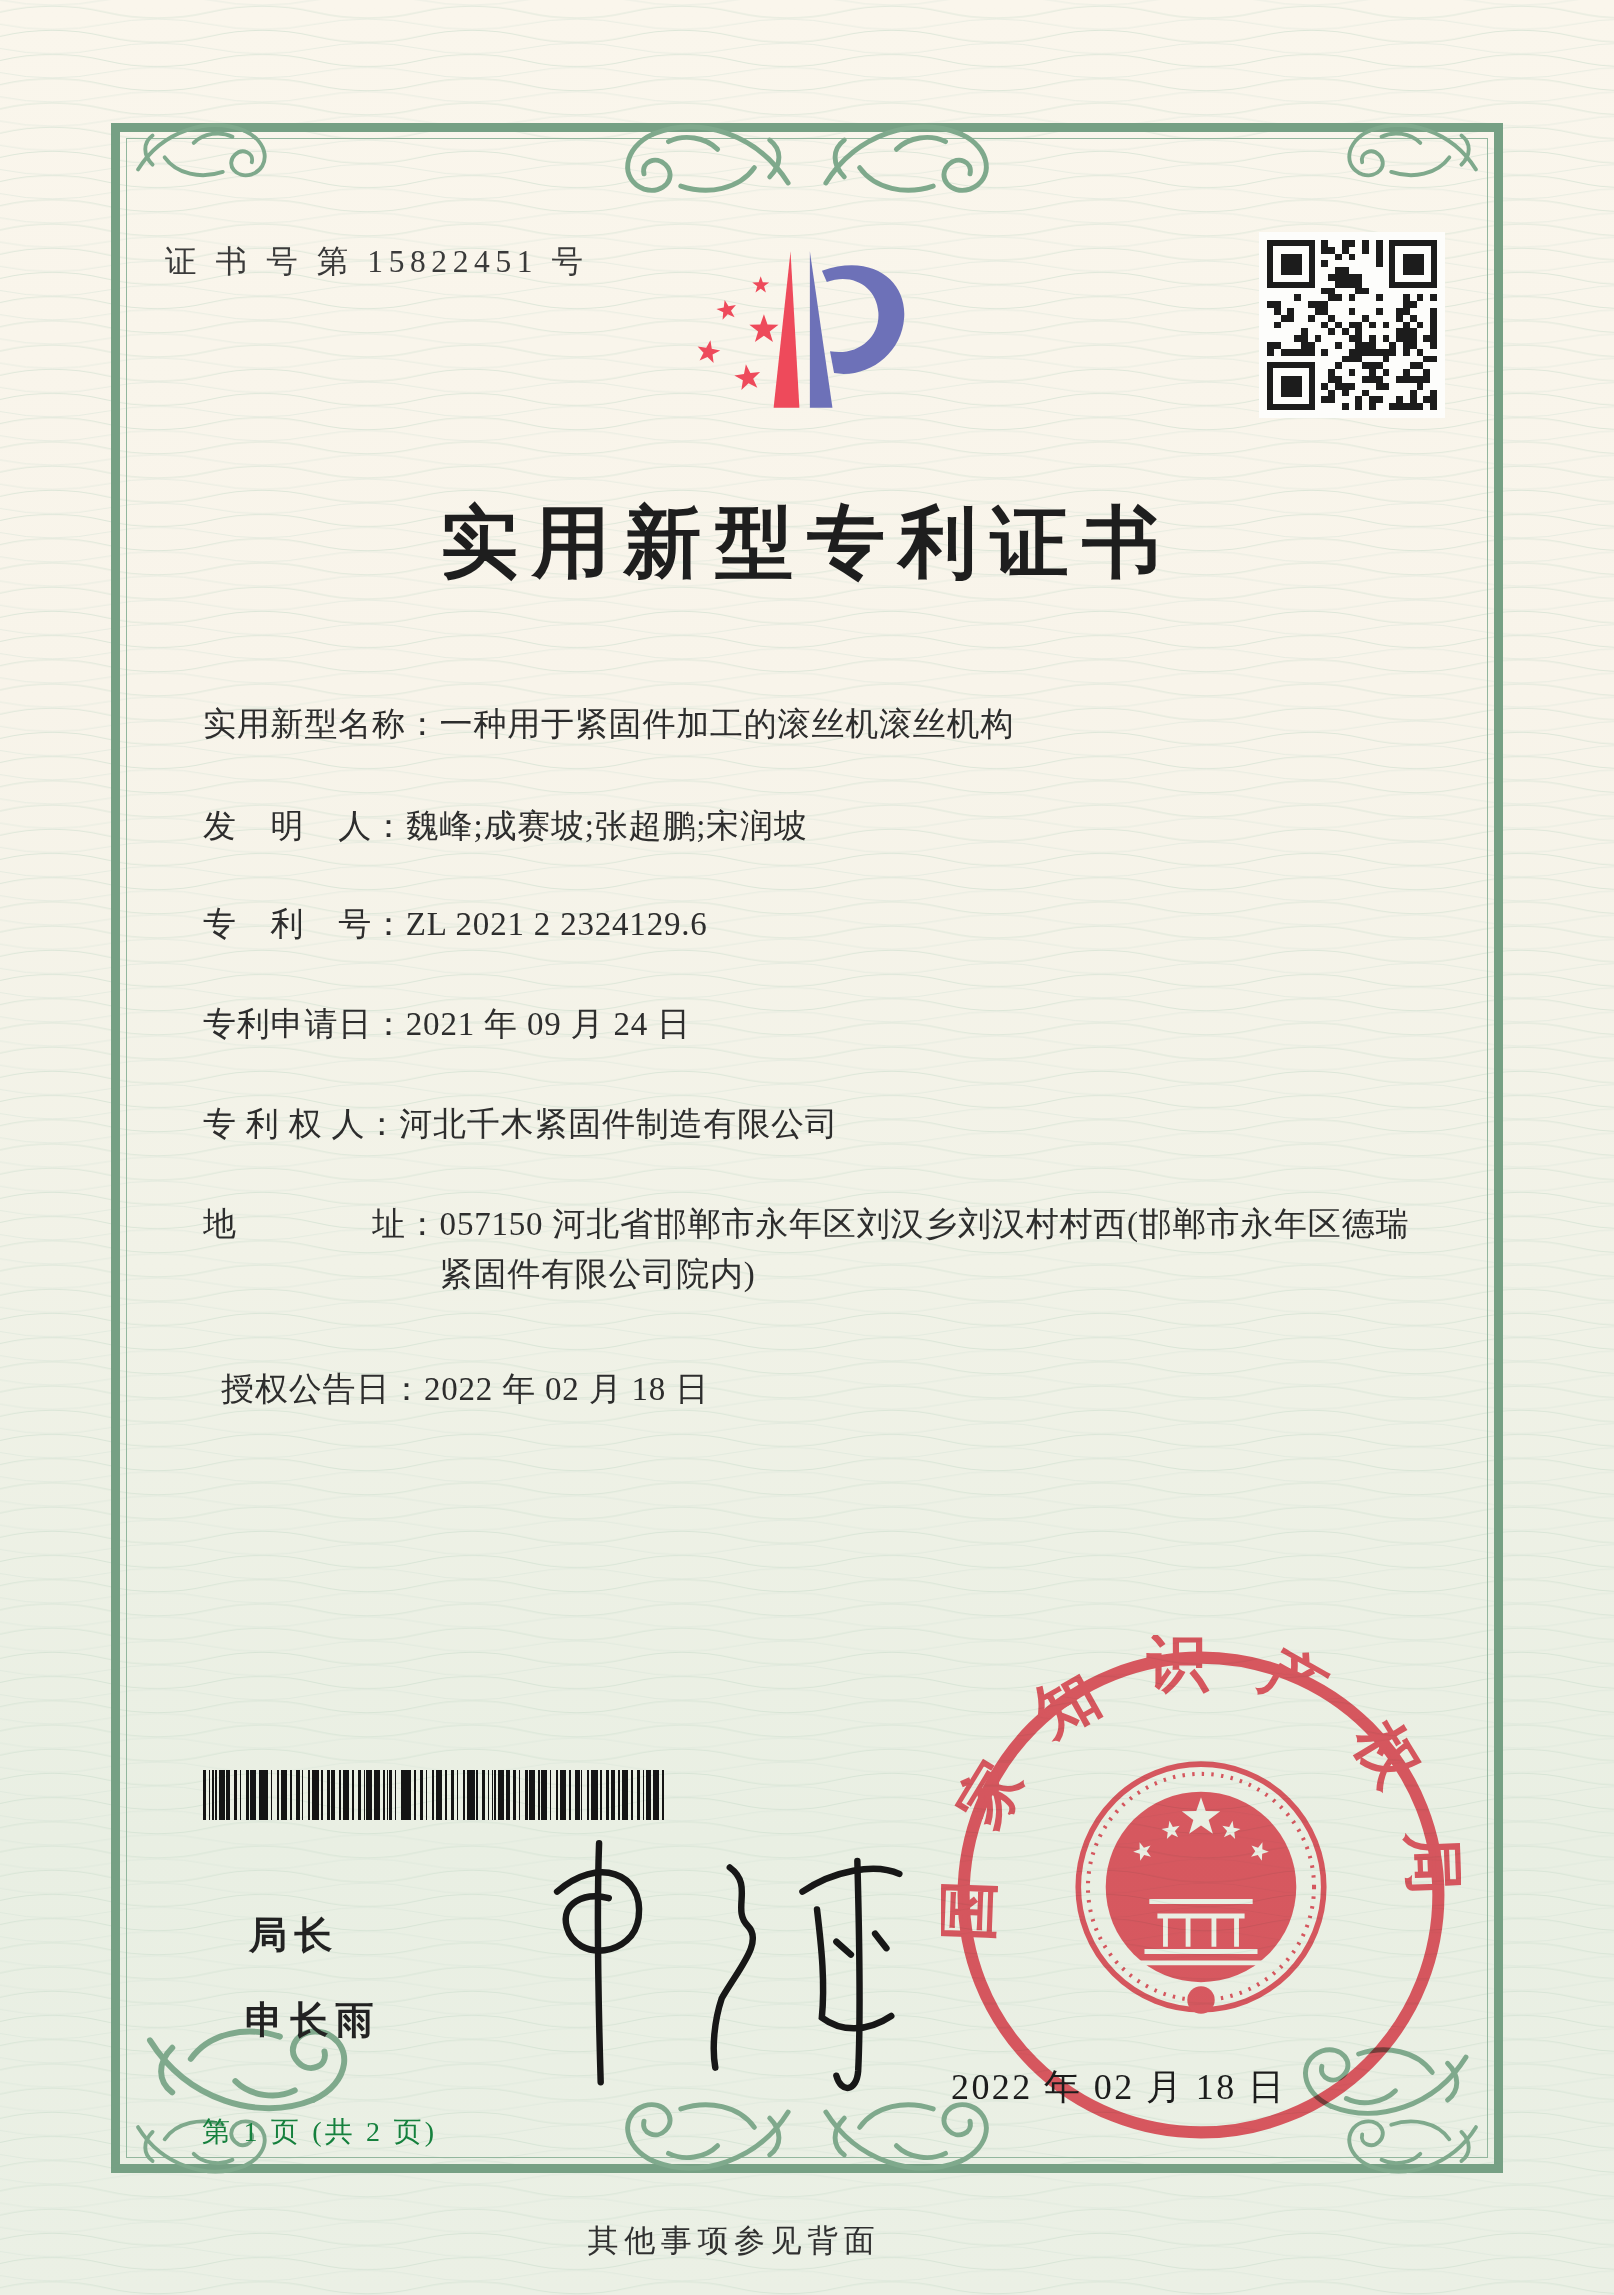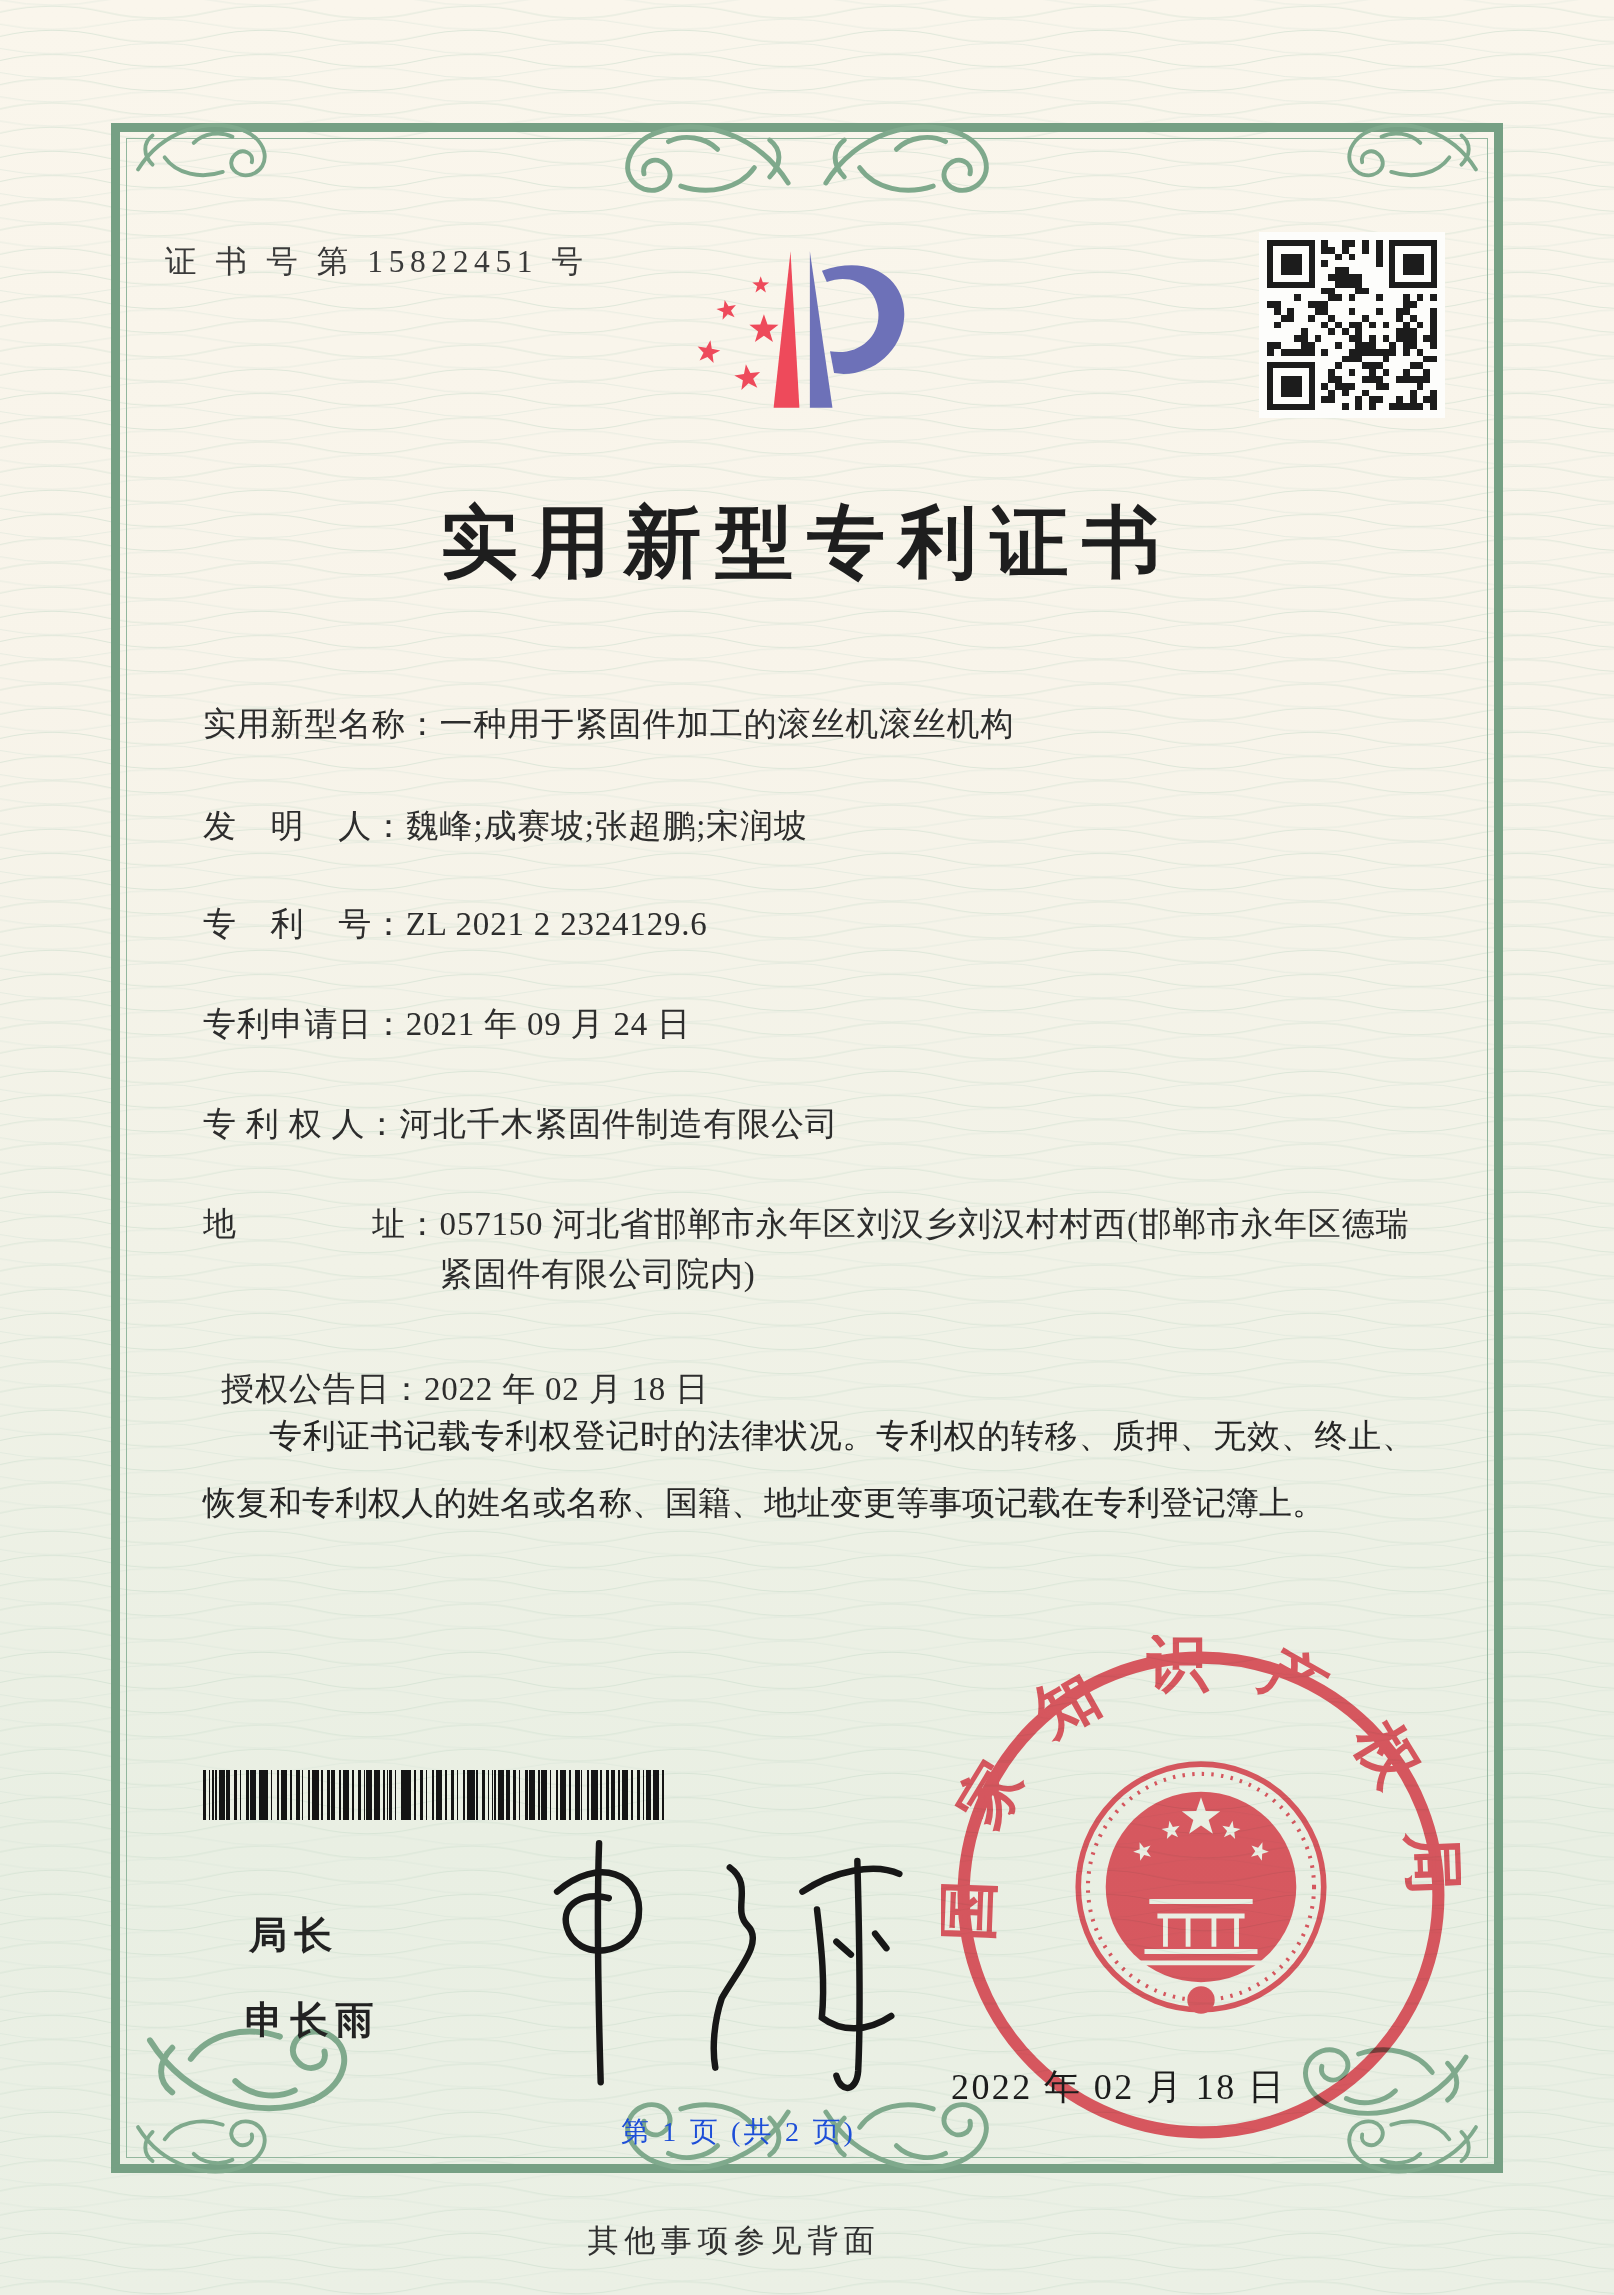--- a/index.html
+++ b/index.html
@@ -72,21 +72,21 @@
   .signature { position:absolute; left:478px; top:1814px; width:452px; height:291px; z-index:2; }
 
   .seal { position:absolute; left:941px; top:1635px; width:520px; height:520px; z-index:3;
     mix-blend-mode:multiply; }
   .seal-date {
     position:absolute; left:951px; top:2063px; z-index:4;
     font-size:36px; letter-spacing:2.4px; color:#1c1c1c; white-space:pre;
   }
 
   .page-num { position:absolute; left:202px; top:2113px; width:1073px; z-index:2;
-    text-align:center; font-size:28px; letter-spacing:3.2px; color:#1d4ed8; }
+    font-size:28px; letter-spacing:3.2px; color:#15803d; }
   .back-note { position:absolute; left:0; right:0; top:2220px; z-index:2;
     text-align:center; font-size:31px; letter-spacing:5.6px; color:#303030;
     transform:translateX(-73px); }
 </style>
 </head>
 <body>
 
 <svg class="waves" width="1614" height="2295" viewBox="0 0 2000 2844">
   <defs>
     <pattern id="wav" width="260" height="30" patternUnits="userSpaceOnUse">
@@ -344,21 +344,20 @@
 <div class="row r2"><span class="lbl">发　明　人：</span><span class="val">魏峰;成赛坡;张超鹏;宋润坡</span></div>
 <div class="row r3"><span class="lbl">专　利　号：</span><span class="val">ZL 2021 2 2324129.6</span></div>
 <div class="row r4"><span class="lbl">专利申请日：</span><span class="val">2021 年 09 月 24 日</span></div>
 <div class="row r5"><span class="lbl">专 利 权 人：</span><span class="val">河北千木紧固件制造有限公司</span></div>
 <div class="row r6"><span class="lbl">地　　　　址：</span><span class="val val-block">057150 河北省邯郸市永年区刘汉乡刘汉村村西(邯郸市永年区德瑞紧固件有限公司院内)</span></div>
 <div class="row r7">
   <span class="lbl">授权公告日：</span><span class="val">2022 年 02 月 18 日</span>
 </div>
 
 <div class="body-text">
-  <p>专利证书记载专利权登记时的法律状况。专利权的转移、质押、无效、终止、恢复和专利权人的姓名或名称、国籍、地址变更等事项记载在专利登记簿上。</p>
 </div>
 
 <div class="barcode"></div>
 
 <div class="signer-title">局长</div>
 <div class="signer-name">申长雨</div>
 
 <svg class="signature" viewBox="0 0 560 360" fill="none" stroke="#171717" stroke-width="8" stroke-linecap="round">
   <path d="M150,36 C147,120 149,230 152,332"></path>
   <path d="M98,96 C148,52 206,72 199,128 C193,176 122,184 110,140 C102,110 132,96 162,104"></path>

